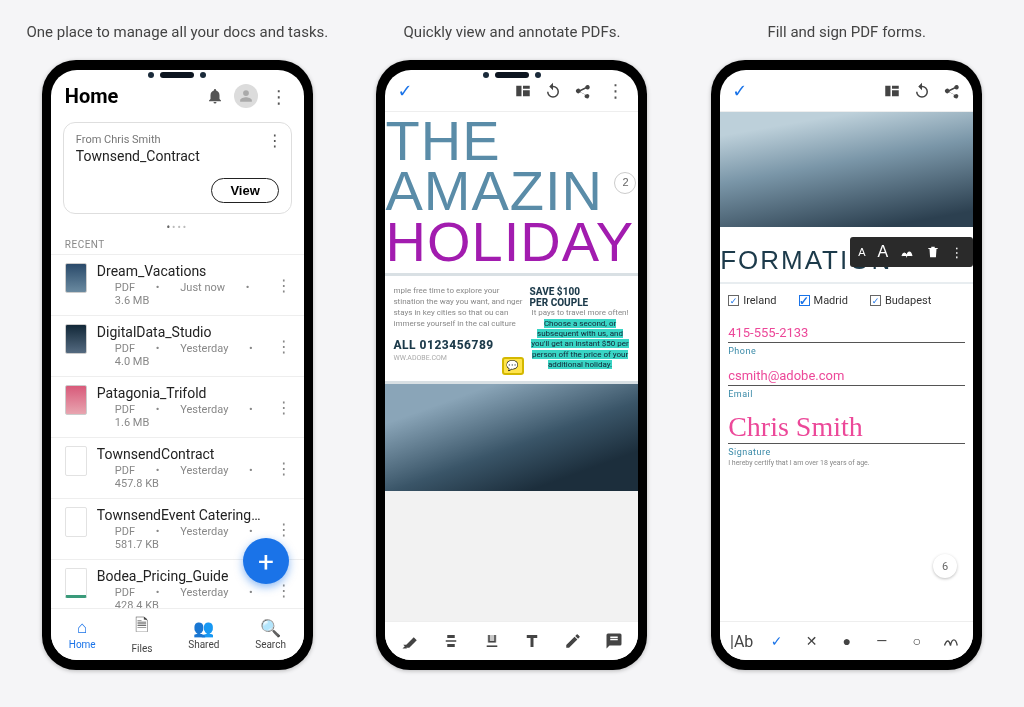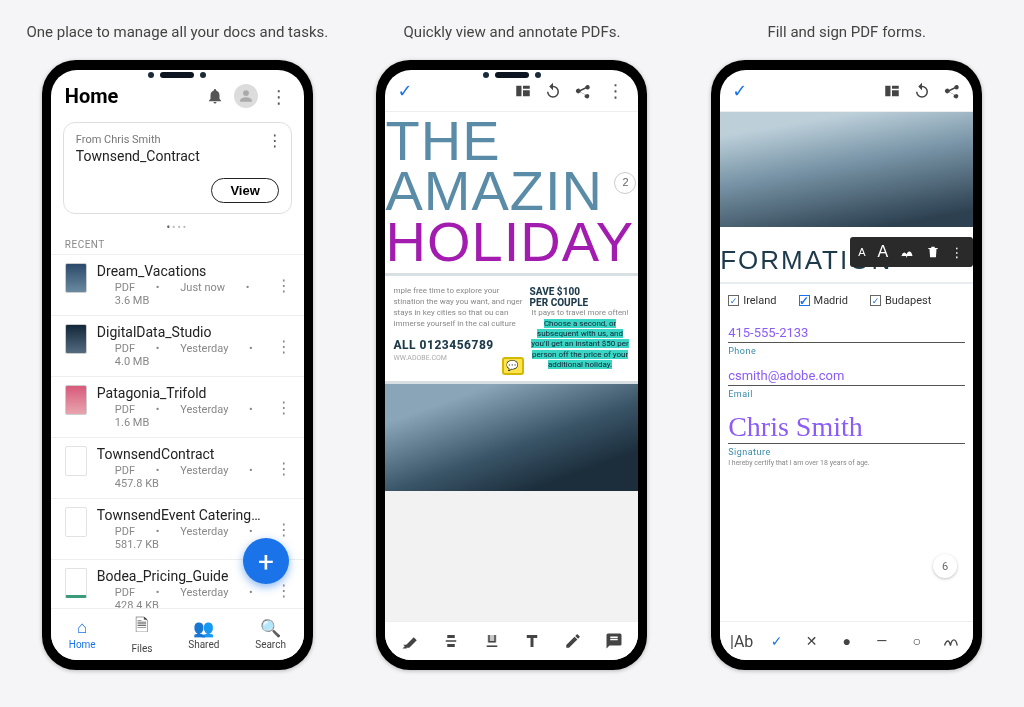--- a/index.html
+++ b/index.html
@@ -146,21 +146,21 @@
   position:absolute; right:0; top:10px; background:#2a2a2a; border-radius:3px;
   display:flex; align-items:center; gap:10px; padding:6px 8px; color:#fff; font-size:13px;
 }
 .s3-toolbar .tb { cursor:pointer; display:flex; align-items:center;}
 .s3-checks { display:flex; gap:22px; padding:10px 8px 14px; background:#fff;}
 .s3-ck { display:flex; align-items:center; gap:4px; font-size:11px; color:#333;}
 .s3-ck .box { width:11px; height:11px; border:1px solid #666; display:flex; align-items:center; justify-content:center; font-size:9px; color:#1a73e8;}
 .s3-ck.mid .box { border-color:#1a73e8; font-size:12px; font-weight:bold;}
 .s3-fields { padding:4px 8px 0;}
 .s3-field { margin-bottom:12px;}
-.s3-val { font-size:13px; color:#8b5cf6; padding-bottom:2px; border-bottom:1.2px solid #555;}
+.s3-val { font-size:13px; color:#ec4899; padding-bottom:2px; border-bottom:1.2px solid #555;}
 .s3-lab { font-size:9px; color:#3a8aa8; letter-spacing:.5px; margin-top:3px;}
 .s3-sig { font-family:"Brush Script MT","Segoe Script",cursive; font-size:28px; padding-bottom:0;}
 .s3-cert { font-size:7px; color:#888; margin-top:2px;}
 .s3-page { position:absolute; right:16px; bottom:82px; width:24px; height:24px; border-radius:50%; background:#fff; box-shadow:0 1px 3px rgba(0,0,0,.25); display:flex; align-items:center; justify-content:center; font-size:11px; color:#666;}
 .s3-tools { display:flex; justify-content:space-around; align-items:center; padding:8px 4px; border-top:1px solid #eee; background:#fff;}
 .s3-tools .t { width:26px; height:22px; display:flex; align-items:center; justify-content:center; color:#444; cursor:pointer; font-size:14px;}
 .s3-tools .t.active { color:#1a73e8;}
 
 svg { display:block; }
 </style>

